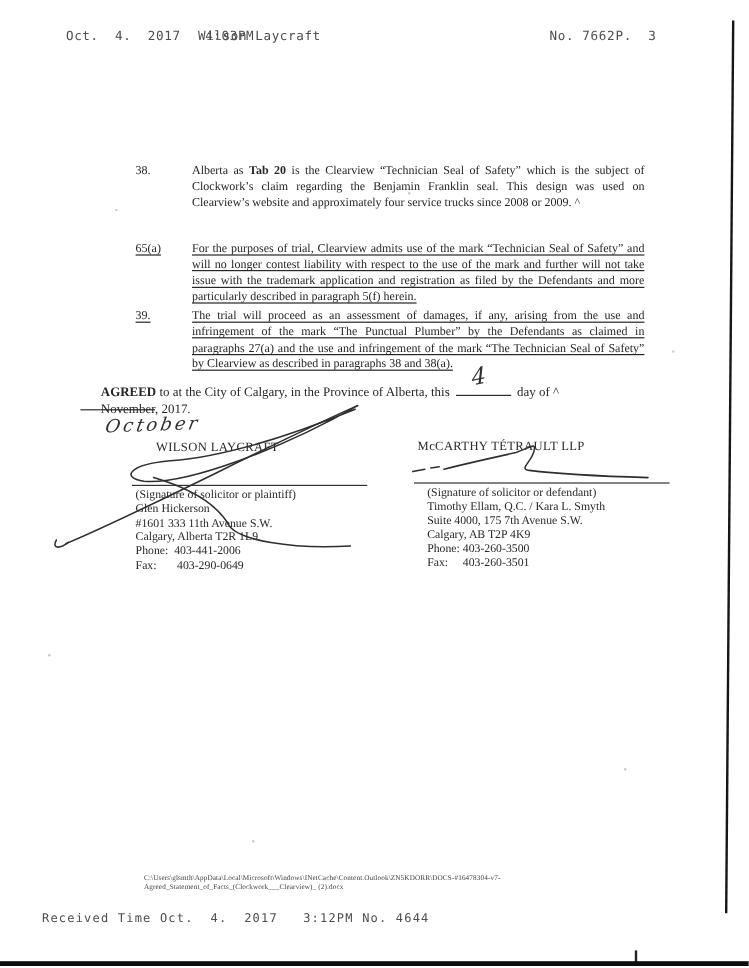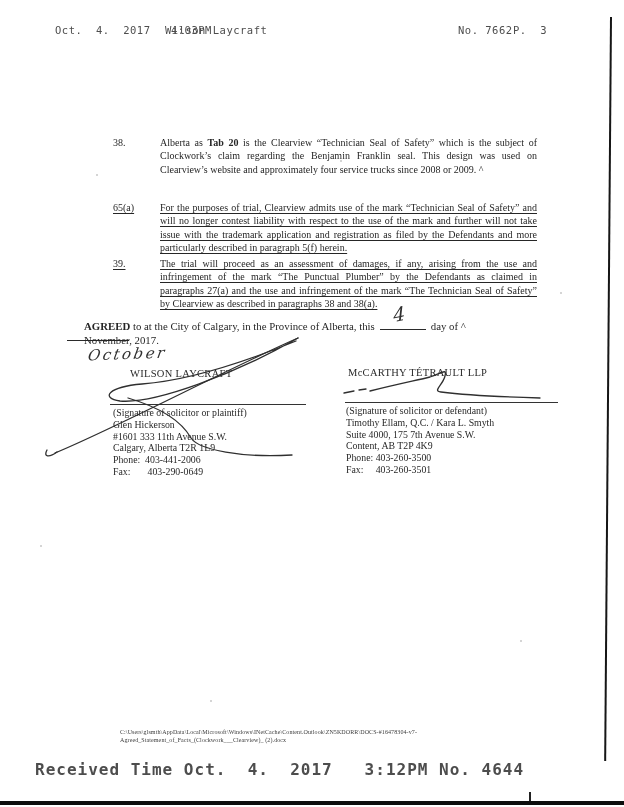--- a/index.html
+++ b/index.html
@@ -61,29 +61,29 @@
   
   .firm{position:absolute;font-size:10.5px;letter-spacing:.3px;color:#2a2a2a;}
   .firm-left{left:130px;top:368px;}
   .firm-right{left:348px;top:367px;}
   .sig-line{position:absolute;height:0;border-top:1.2px solid #333;}
   .sig-line-left{left:110px;top:404px;width:196px;}
   .sig-line-right{left:345px;top:402px;width:213px;}
   .addr{position:absolute;font-size:9.8px;line-height:11.8px;color:#282828;}
   .addr div{white-space:pre;}
   .addr-left{left:113px;top:407px;}
-  .addr-right{left:346px;top:405px;}
+  .addr-right{left:356px;top:405px;}
 
   
   svg.ink{position:absolute;pointer-events:none;}
   .ink path{fill:none;stroke:#2f2f2f;stroke-width:1.3;stroke-linecap:round;}
 
   
   .filepath{position:absolute;left:120px;top:729px;width:360px;font-size:6px;line-height:7.5px;color:#3c3c3c;letter-spacing:.1px;}
-  .received{position:absolute;left:35px;top:760px;font-size:16px;letter-spacing:1px;font-weight:bold;}
+  .received{position:absolute;left:35px;top:760px;font-size:10px;letter-spacing:1px;}
 
   
   .edge-line-right{position:absolute;left:610px;top:17px;width:2px;height:744px;background:#161616;transform:rotate(.45deg);transform-origin:top center;}
   .bottom-bar{position:absolute;left:0;top:801px;width:624px;height:4px;background:#0d0d0d;}
   .bottom-tick{position:absolute;left:529px;top:792px;width:2px;height:10px;background:#222;}
   .speck{position:absolute;background:#9a9a9a;width:2px;height:2px;border-radius:50%;opacity:.55;}
 </style>
 </head>
 <body>
 
@@ -129,21 +129,21 @@
     <div>#1601 333 11th Avenue S.W.</div>
     <div>Calgary, Alberta T2R 1L9</div>
     <div>Phone:  403-441-2006</div>
     <div>Fax:       403-290-0649</div>
   </div>
 
   <div class="addr addr-right">
     <div>(Signature of solicitor or defendant)</div>
     <div>Timothy Ellam, Q.C. / Kara L. Smyth</div>
     <div>Suite 4000, 175 7th Avenue S.W.</div>
-    <div>Content, AB T2P 4K9</div>
+    <div>Calgary, AB T2P 4K9</div>
     <div>Phone: 403-260-3500</div>
     <div>Fax:     403-260-3501</div>
   </div>
 
   <svg class="ink" style="left:30px;top:328px;" width="290" height="140" viewBox="0 0 290 140">
     <path d="M 25,125 C 90,98 195,42 268,10"></path>
     <path d="M 268,10 C 205,46 125,76 90,73 C 70,70 78,59 112,56 C 152,53 205,38 266,13"></path>
     <path d="M 98,70 C 132,80 152,94 161,110 C 169,122 212,130 262,127"></path>
     <path d="M 27,124 C 19,130 13,129 17,122"></path>
   </svg>

